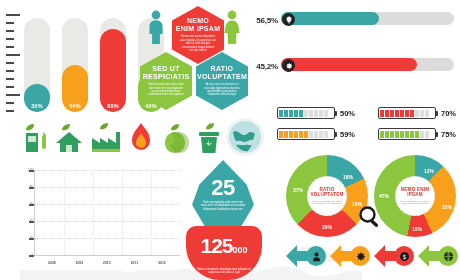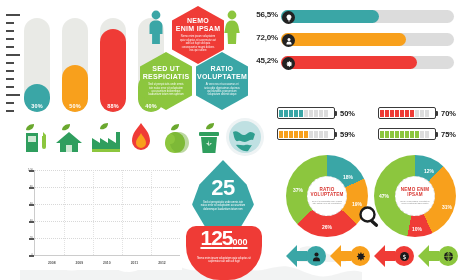--- a/index.html
+++ b/index.html
@@ -24,21 +24,21 @@
        display:flex;flex-direction:column;align-items:center;justify-content:center;
        text-align:center;color:#fff;}
   .hex .t{font-size:7px;font-weight:bold;line-height:8px;letter-spacing:.3px;}
   .hex .b{font-size:2.6px;line-height:3.4px;margin-top:2px;width:72%;opacity:.95;}
 
   
   .person{position:absolute;}
   .person svg{width:100%;height:100%;display:block;}
 
   
-  .hrow{position:absolute;height:15px;display:flex;align-items:flex-start;}
+  .hrow{position:absolute;height:15px;display:flex;align-items:flex-end;}
   .hrow .lbl{font-size:8px;font-weight:bold;color:#2b2b2b;width:30px;text-align:right;
              margin-right:3px;letter-spacing:-.2px;}
   .hbar{position:relative;height:13px;border-radius:7px;background:#dcdcdc;flex:1;}
   .hbar .hf{position:absolute;left:0;top:0;height:100%;border-radius:7px;}
   .hico{position:absolute;left:1px;top:1px;width:13px;height:13px;border-radius:50%;
         background:#222;display:flex;align-items:center;justify-content:center;
         color:#fff;font-size:7px;line-height:1;z-index:2;}
   .hico svg{width:8px;height:8px;display:block;fill:#fff;}
 
   
@@ -77,21 +77,21 @@
   
   .drop{position:absolute;width:62px;height:72px;background:#3aa6a6;
         border-radius:50% 50% 50% 50%/60% 60% 40% 40%;
         clip-path:polygon(50% 0,88% 34%,100% 62%,78% 94%,50% 100%,22% 94%,0 62%,12% 34%);
         display:flex;flex-direction:column;align-items:center;color:#fff;}
   .drop .big{font-size:22px;font-weight:bold;margin-top:18px;line-height:20px;letter-spacing:-.5px;}
   .drop .sub{font-size:2.6px;line-height:3.4px;width:72%;text-align:center;margin-top:3px;}
   .badge{position:absolute;width:76px;height:54px;background:#ef3b36;
          border-radius:10px 10px 34px 34px;color:#fff;
          display:flex;flex-direction:column;align-items:center;}
-  .badge .big{font-size:21px;font-weight:bold;line-height:24px;letter-spacing:-1px;text-decoration:underline;}
+  .badge .big{font-size:21px;font-weight:bold;margin-top:5px;line-height:30px;letter-spacing:-1px;}
   .badge .big small{font-size:9px;letter-spacing:0;}
   .badge .sub{font-size:2.6px;line-height:3.4px;width:72%;text-align:center;margin-top:3px;}
 
   
   .donut{position:absolute;width:82px;height:82px;border-radius:50%;}
   .donut .hole{position:absolute;left:21px;top:21px;width:40px;height:40px;border-radius:50%;
                background:#fff;border:1.5px dashed #e2e2e2;
                display:flex;flex-direction:column;align-items:center;justify-content:center;
                text-align:center;box-sizing:border-box;}
   .donut .hole b{font-size:4.6px;color:#d8352f;line-height:5.4px;letter-spacing:.2px;}
@@ -216,32 +216,20 @@
     <span class="hbar">
       <span class="hf" style="width:56.5%;background:#3aa6a6"></span>
       <span class="hico">
         <svg viewBox="0 0 16 16">
             <path d="M8 1a5 5 0 00-3 9v2h6v-2a5 5 0 00-3-9zM6 13h4v1.2H6zm.6 2h2.8l-.7 1H7.3z"></path>
           </svg>
       </span>
     </span>
   </div>
 
-  <div class="hrow" style="left:248px;top:33px;width:206px">
-    <span class="lbl">72,0%</span>
-    <span class="hbar">
-      <span class="hf" style="width:72%;background:#f8a01c"></span>
-      <span class="hico">
-        <svg viewBox="0 0 16 16">
-            <circle cx="8" cy="5" r="3"></circle>
-            <path d="M8 9c-3 0-5 1.8-5 4v2h10v-2c0-2.2-2-4-5-4z"></path>
-          </svg>
-      </span>
-    </span>
-  </div>
 
   <div class="hrow" style="left:248px;top:56px;width:206px">
     <span class="lbl">45,2%</span>
     <span class="hbar">
       <span class="hf" style="width:78.7%;background:#ef3b36"></span>
       <span class="hico">
         <svg viewBox="0 0 16 16">
             <path d="M8 5.4A2.6 2.6 0 108 10.6 2.6 2.6 0 008 5.4zm6.4 3.3v-1.4l-1.7-.3a4.9 4.9 0 00-.5-1.2l1-1.4-1-1-1.4 1a4.9 4.9 0 00-1.2-.5L9.3 2.2H7.9L7.6 3.9a4.9 4.9 0 00-1.2.5l-1.4-1-1 1 1 1.4a4.9 4.9 0 00-.5 1.2l-1.7.3v1.4l1.7.3a4.9 4.9 0 00.5 1.2l-1 1.4 1 1 1.4-1a4.9 4.9 0 001.2.5l.3 1.7h1.4l.3-1.7a4.9 4.9 0 001.2-.5l1.4 1 1-1-1-1.4a4.9 4.9 0 00.5-1.2z"></path>
           </svg>
       </span>

